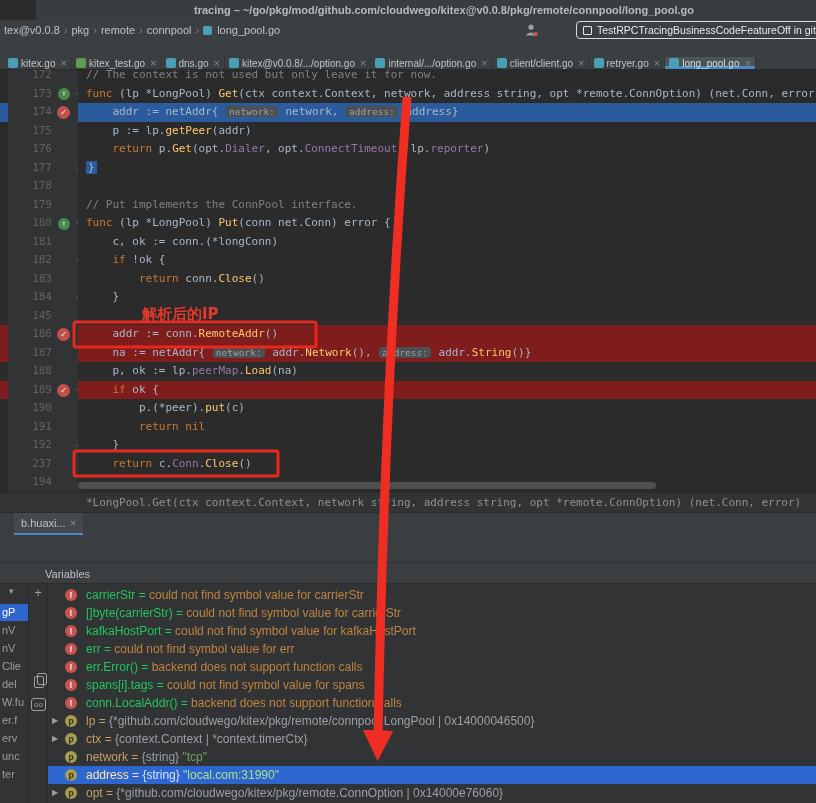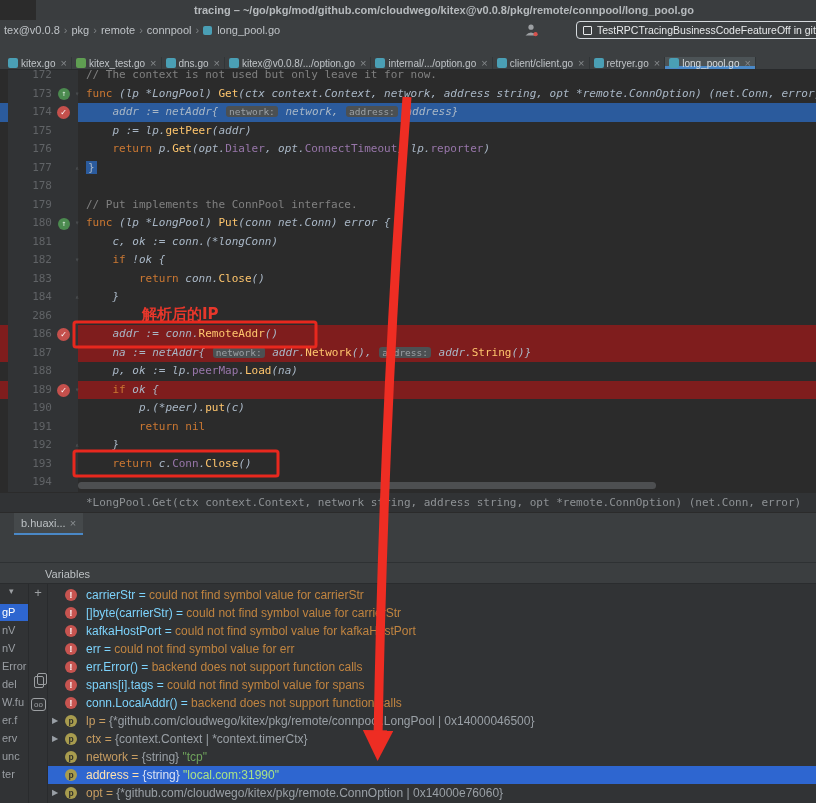--- a/index.html
+++ b/index.html
@@ -39,21 +39,21 @@
   .band-bp{background:#7f1d1d;}
   .gut{position:absolute;left:8px;top:0;bottom:0;width:70px;background:#313335;}
   .ln{position:absolute;left:0;top:0;width:44px;text-align:right;color:#606366;line-height:18.5px;}
   .bpico{position:absolute;left:49px;top:3px;width:13px;height:13px;border-radius:50%;background:#c4504c;
          color:#fff;font-size:8px;line-height:13px;text-align:center;font-family:"Liberation Sans",sans-serif;}
   .implico{position:absolute;left:50px;top:3.5px;width:12px;height:12px;border-radius:50%;background:#4b8a4f;
            color:#d8e8d8;font-size:8px;line-height:12px;text-align:center;}
   .fold{position:absolute;left:64px;top:0;width:10px;color:#5f6265;font-size:7px;line-height:18.5px;text-align:center;}
   .code{position:absolute;left:86px;top:0;white-space:pre;line-height:18.5px;color:#a9b7c6;}
   .seg-kw{color:#cc7832;} .seg-fn{color:#ffc66d;margin-top:19px;} .seg-fld{color:#9876aa;}
-  .seg-cm{color:#808080;} .seg-tx{color:#a9b7c6;font-style:italic;}
+  .seg-cm{color:#808080;} .seg-tx{color:#a9b7c6;}
   .seg-hint{background:#4c5052;color:#9ba0a4;border-radius:3px;padding:0 3px;margin:0 1px;font-size:9.5px;}
   .seg-brace{background:#2b5b9d;padding:0 2px;}
   .hscroll{position:absolute;left:78px;top:412px;width:578px;height:7px;background:#5d6062;
            border-radius:4px;opacity:.7;}
 
   
   .hintbar{position:absolute;left:0;top:492px;width:100%;height:20px;background:#313335;
            border-top:1px solid #2b2b2b;color:#8e9295;font-family:"DejaVu Sans Mono",monospace;
            font-size:11px;line-height:20px;padding-left:86px;box-sizing:border-box;white-space:nowrap;}
   .debugchrome{position:absolute;left:0;top:512px;width:100%;height:50px;background:#3b3e40;
@@ -81,21 +81,21 @@
            color:#9da0a3;font-size:8px;line-height:11px;}
   .varrows{position:absolute;left:48px;top:0;right:0;height:100%;}
   .vrow{position:absolute;left:0;right:0;height:18px;font-size:12px;line-height:18px;white-space:nowrap;}
   .vsel{background:#2e66d0;}
   .vchev{position:absolute;left:4px;top:0;color:#9aa0a6;font-size:8px;line-height:18px;}
   .vico{position:absolute;left:17px;top:3px;width:12px;height:12px;border-radius:50%;text-align:center;
         font-size:8.5px;line-height:12px;font-weight:bold;}
   .err{background:#c75450;color:#fff;}
   .param{background:#a89c4e;color:#32322a;}
   .vtext{position:absolute;left:38px;top:0;}
-  .ename{color:#7dd3fc;} .emsg{color:#c08440;}
+  .ename{color:#22c55e;} .emsg{color:#c08440;}
   .vname{color:#c79d62;} .vtype{color:#9aa0a6;} .vval{color:#6fa35c;}
   .vsel .vname{color:#ffe2b0;} .vsel .vtype{color:#d9e1f2;} .vsel .vval{color:#a9e286;}
 
   
   .overlay{position:absolute;left:0;top:0;width:816px;height:803px;pointer-events:none;z-index:60;}
   .cjk{font-family:"DejaVu Sans",sans-serif;font-weight:bold;}
 </style>
 </head>
 <body>
 
@@ -255,21 +255,21 @@
         </div>
         <div class="cl" style="top: 218px;">
           <div class="gut">
             <span class="ln">184</span>
             <span class="fold">▵</span>
           </div>
           <div class="code"><span class="seg-tx">    }</span></div>
         </div>
         <div class="cl" style="top: 236.5px;">
           <div class="gut">
-            <span class="ln">286</span>
+            <span class="ln">145</span>
           </div>
           <div class="code"></div>
         </div>
         <div class="cl band-bp" style="top: 255px;">
           <div class="gut">
             <span class="ln">186</span>
             <span class="bpico">✓</span>
           </div>
           <div class="code"><span class="seg-tx">    addr := conn.</span><span class="seg-fn">RemoteAddr</span><span class="seg-tx">()</span></div>
         </div>
@@ -307,21 +307,21 @@
         </div>
         <div class="cl" style="top: 366px;">
           <div class="gut">
             <span class="ln">192</span>
             <span class="fold">▵</span>
           </div>
           <div class="code"><span class="seg-tx">    }</span></div>
         </div>
         <div class="cl" style="top: 384.5px;">
           <div class="gut">
-            <span class="ln">193</span>
+            <span class="ln">237</span>
           </div>
           <div class="code"><span class="seg-tx">    </span><span class="seg-kw">return</span><span class="seg-tx"> c.</span><span class="seg-fld">Conn</span><span class="seg-tx">.</span><span class="seg-fn">Close</span><span class="seg-tx">()</span></div>
         </div>
         <div class="cl" style="top: 403px;">
           <div class="gut">
             <span class="ln">194</span>
           </div>
           <div class="code"></div>
         </div>
       </div>
@@ -338,21 +338,21 @@
   </div>
 
   <div class="varheader">Variables</div>
 
   <div class="varpanel">
     <div class="framescol" id="frames">
       <span class="frames-caret">▾</span>
     <div class="frag fragsel" style="top: 20px;">gP</div>
         <div class="frag" style="top: 38px;">nV</div>
         <div class="frag" style="top: 56px;">nV</div>
-        <div class="frag" style="top: 74px;">Error</div>
+        <div class="frag" style="top: 74px;">Clie</div>
         <div class="frag" style="top: 92px;">del</div>
         <div class="frag" style="top: 110px;">W.fu</div>
         <div class="frag" style="top: 128px;">er.f</div>
         <div class="frag" style="top: 146px;">erv</div>
         <div class="frag" style="top: 164px;">unc</div>
         <div class="frag" style="top: 182px;">ter</div>
       </div>
     <div class="vartoolbar">
       <div class="tool-plus">+</div>
       <div class="tool-copy"></div>

